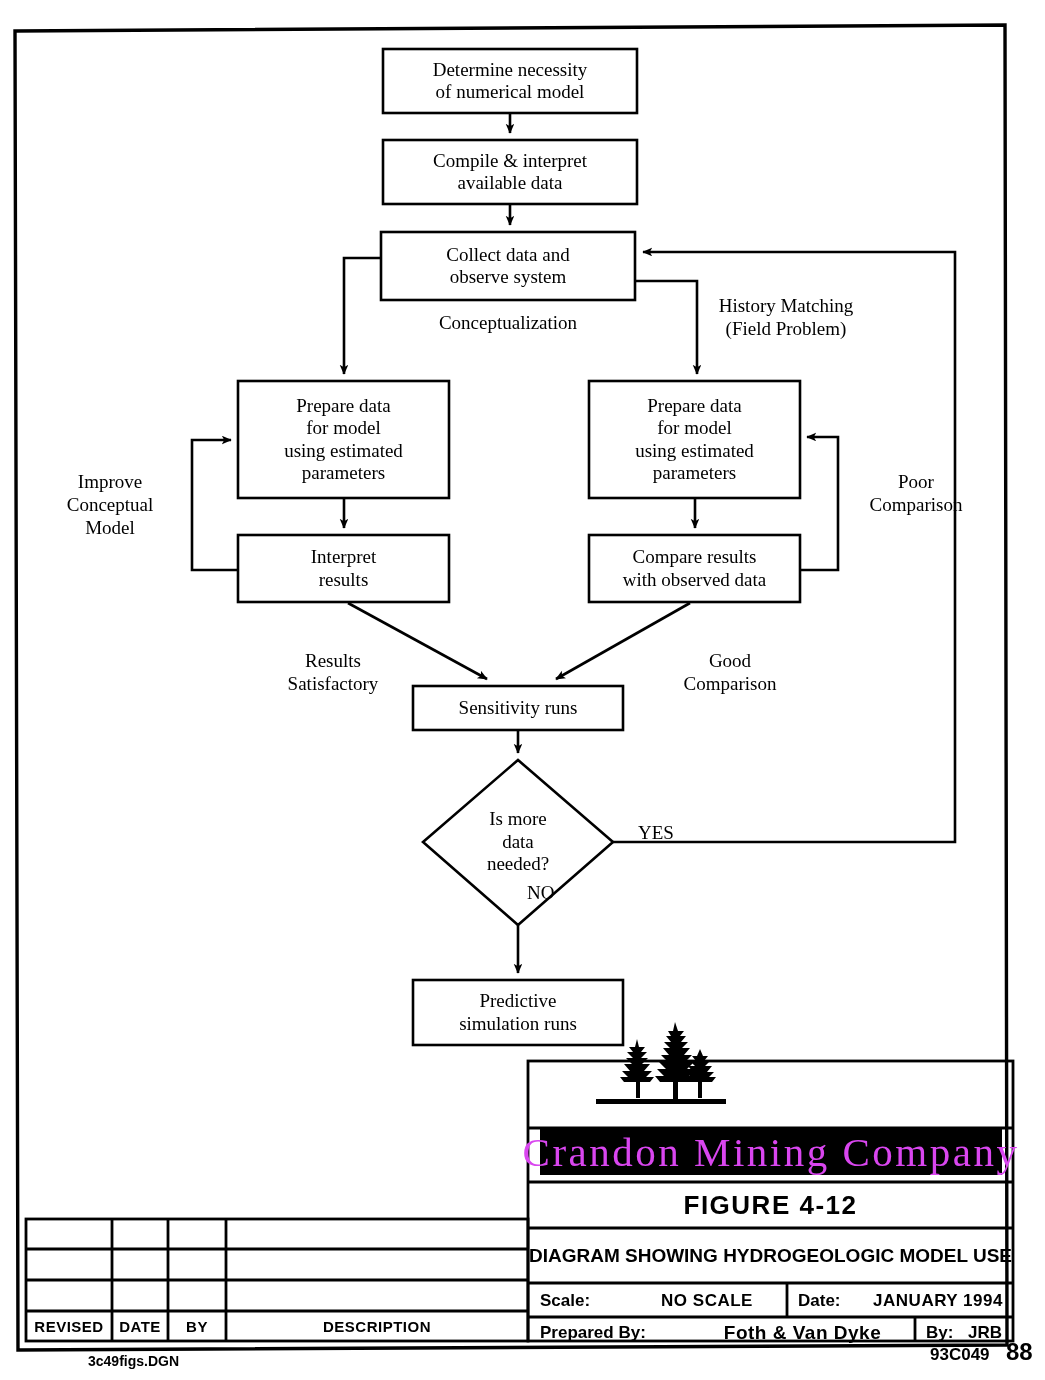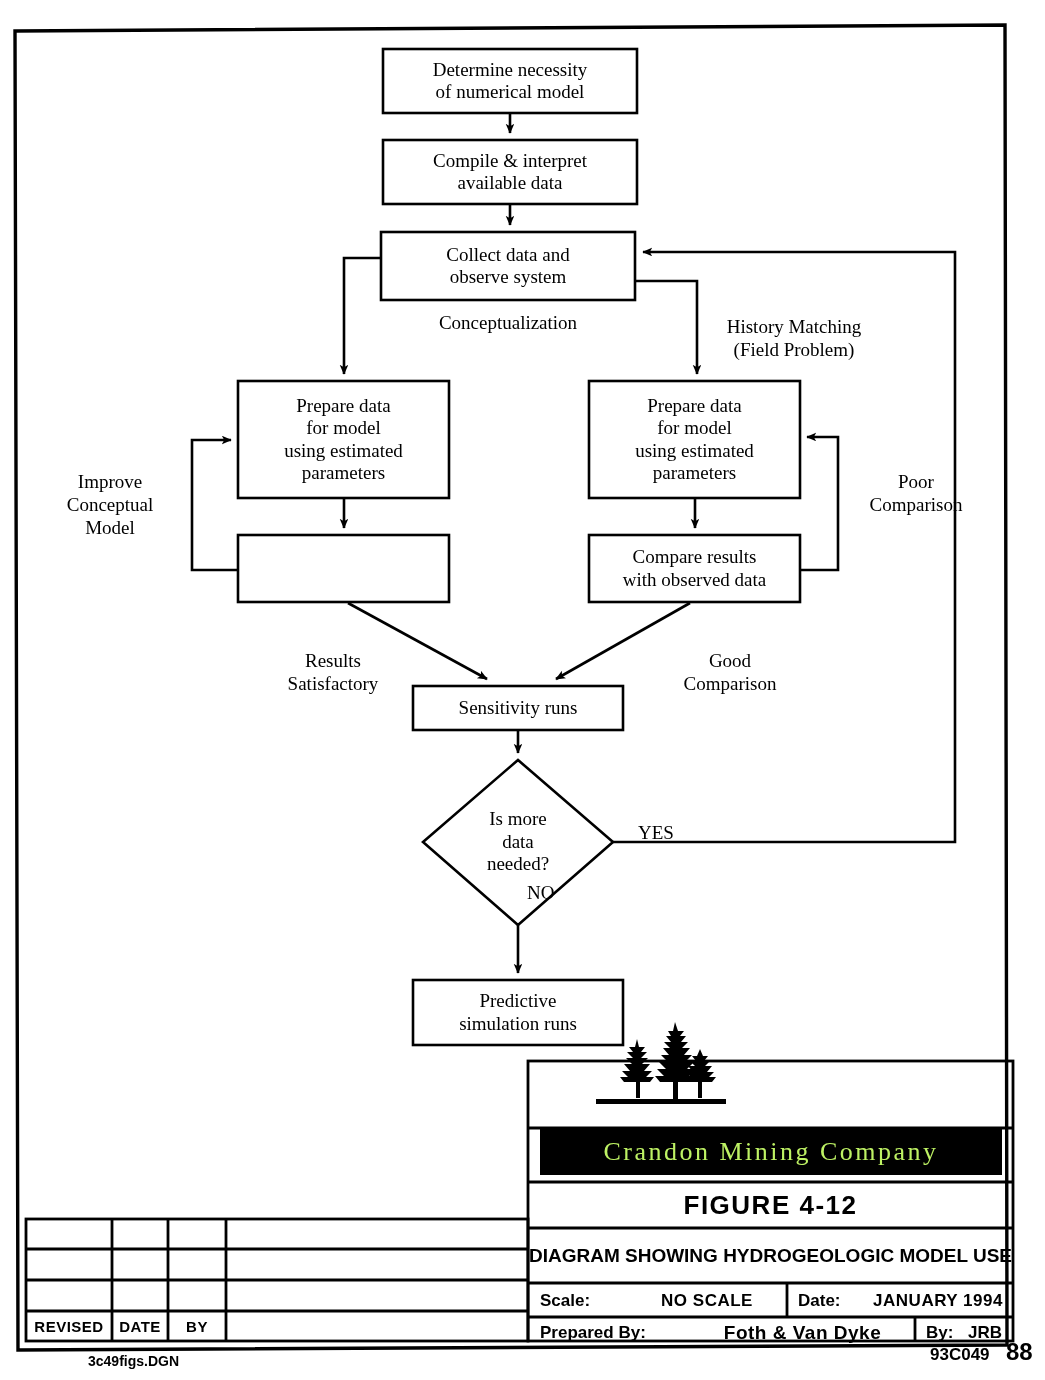--- a/index.html
+++ b/index.html
@@ -14,22 +14,22 @@
   svg#vec{position:absolute;left:0;top:0;width:1045px;height:1380px;}
 
   
   .node{position:absolute;display:flex;align-items:center;justify-content:center;
         text-align:center;line-height:1.18;font-size:19px;}
   .node span{display:block;}
 
   .flabel{position:absolute;text-align:center;font-size:19px;line-height:1.2;}
   .logobar{position:absolute;background:#000;display:flex;align-items:center;
            justify-content:center;}
-  .logobar .lt{color:#bef264;font-family:"Liberation Serif","DejaVu Serif",serif;
-               font-weight:normal;font-size:26px;letter-spacing:2.5px;white-space:nowrap;}
+  .logobar .lt{color:#d946ef;font-family:"Liberation Serif","DejaVu Serif",serif;
+               font-weight:normal;font-size:41px;letter-spacing:2.5px;white-space:nowrap;}
 
   .tcell{position:absolute;display:flex;align-items:center;
          font-family:"Liberation Sans","DejaVu Sans",sans-serif;font-weight:bold;}
   .tcell.c{justify-content:center;}
   .tcell.l{justify-content:flex-start;}
 
   .revhdr{position:absolute;display:flex;align-items:center;justify-content:center;
           font-family:"Liberation Sans","DejaVu Sans",sans-serif;font-weight:bold;
           font-size:15px;letter-spacing:.5px;}
 
@@ -148,40 +148,43 @@
   </div>
   <div class="node" style="left:383px;top:140px;width:254px;height:64px;">
     <span>Compile &amp; interpret<br>available data</span>
   </div>
   <div class="node" style="left:381px;top:232px;width:254px;height:68px;">
     <span>Collect data and<br>observe system</span>
   </div>
   <div class="node" style="left:238px;top:381px;width:211px;height:117px;">
     <span>Prepare data<br>for model<br>using estimated<br>parameters</span>
   </div>
+  <div class="node" style="left:238px;top:535px;width:211px;height:67px;">
+    <span>Interpret<br>results</span>
+  </div>
   <div class="node" style="left:589px;top:381px;width:211px;height:117px;">
     <span>Prepare data<br>for model<br>using estimated<br>parameters</span>
   </div>
   <div class="node" style="left:589px;top:535px;width:211px;height:67px;">
     <span>Compare results<br>with observed data</span>
   </div>
   <div class="node" style="left:413px;top:686px;width:210px;height:44px;">
     <span>Sensitivity runs</span>
   </div>
   <div class="node" style="left:428px;top:795px;width:180px;height:94px;">
     <span>Is more<br>data<br>needed?</span>
   </div>
   <div class="node" style="left:413px;top:980px;width:210px;height:65px;">
     <span>Predictive<br>simulation runs</span>
   </div>
 
   <div class="flabel" style="left:408px;top:312px;width:200px;">
     <span>Conceptualization</span>
   </div>
-  <div class="flabel" style="left:700px;top:316px;width:172px;padding-left:8px;">
+  <div class="flabel" style="left:700px;top:295px;width:172px;">
     <span>History Matching<br>(Field Problem)</span>
   </div>
   <div class="flabel" style="left:40px;top:471px;width:140px;">
     <span>Improve<br>Conceptual<br>Model</span>
   </div>
   <div class="flabel" style="left:856px;top:471px;width:120px;">
     <span>Poor<br>Comparison</span>
   </div>
   <div class="flabel" style="left:253px;top:650px;width:160px;">
     <span>Results<br>Satisfactory</span>
@@ -236,20 +239,23 @@
 
   <div class="revhdr" style="left:26px;top:1311px;width:86px;height:30px;">
     <span>REVISED</span>
   </div>
   <div class="revhdr" style="left:112px;top:1311px;width:56px;height:30px;">
     <span>DATE</span>
   </div>
   <div class="revhdr" style="left:168px;top:1311px;width:58px;height:30px;border-radius:7px;">
     <span>BY</span>
   </div>
+  <div class="revhdr" style="left:226px;top:1311px;width:302px;height:30px;">
+    <span>DESCRIPTION</span>
+  </div>
 
   <div class="foot" style="left:88px;top:1353px;">
     <span>3c49figs.DGN</span>
   </div>
   <div class="foot" style="left:930px;top:1345px;font-size:17px;">
     <span>93C049</span>
   </div>
   <div class="foot" style="left:1006px;top:1338px;font-size:24px;">
     <span>88</span>
   </div>

